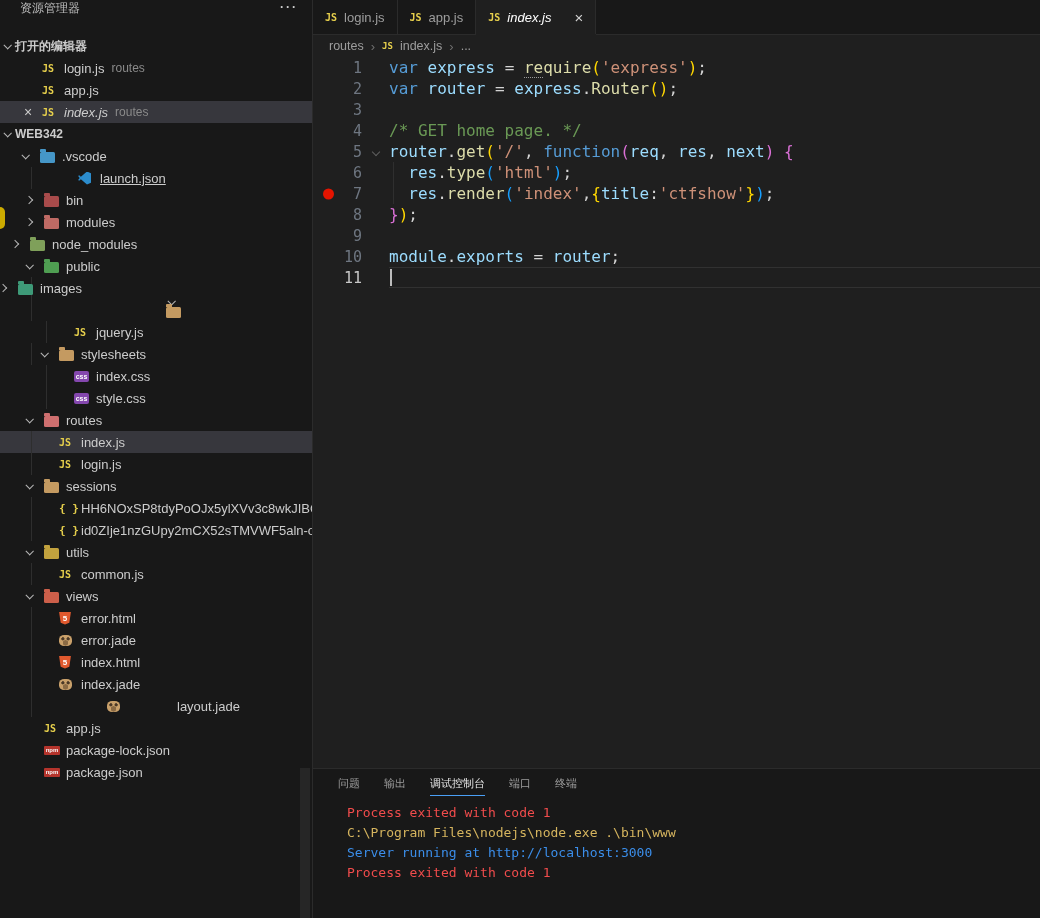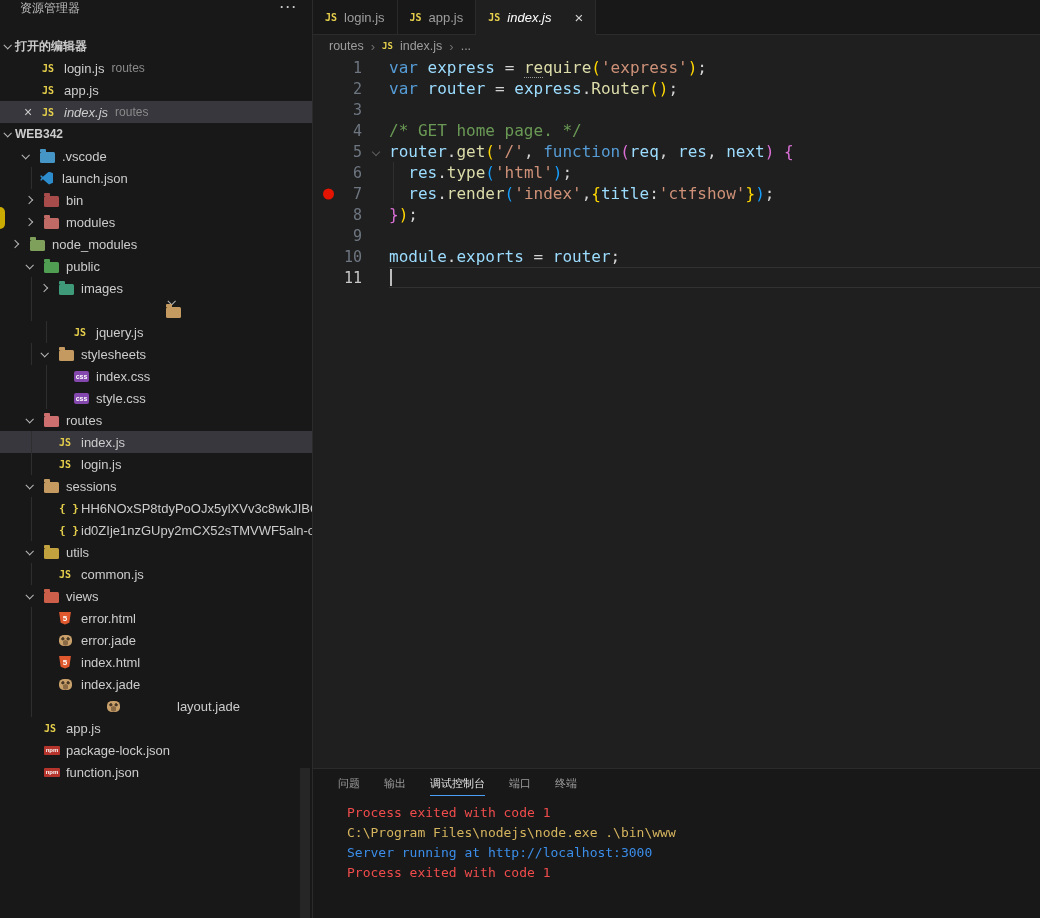--- a/index.html
+++ b/index.html
@@ -149,21 +149,21 @@
     <div id="file-tree">
         <div class="row" style="padding-left: 22px;">
           <span class="slot">
             <span class="chev down"></span>
           </span>
           <span class="icwrap">
             <span class="folder" style="background: rgb(69, 150, 199);"></span>
           </span>
           <span class="lbl">.vscode</span>
         </div>
-        <div class="row" style="padding-left: 22px;">
+        <div class="row" style="padding-left: 60px; text-decoration: underline;">
           <span class="guide" style="left: 31px;"></span>
           <span class="slot"></span>
           <span class="icwrap">
             <span class="ic-vsc"></span>
           </span>
           <span class="lbl">launch.json</span>
         </div>
         <div class="row" style="padding-left: 26px;">
           <span class="slot">
             <span class="chev right"></span>
@@ -193,21 +193,21 @@
         </div>
         <div class="row" style="padding-left: 26px;">
           <span class="slot">
             <span class="chev down"></span>
           </span>
           <span class="icwrap">
             <span class="folder" style="background: rgb(79, 158, 82);"></span>
           </span>
           <span class="lbl">public</span>
         </div>
-        <div class="row" style="padding-left: 41px;">
+        <div class="row" style="">
           <span class="guide" style="left: 31px;"></span>
           <span class="slot">
             <span class="chev right"></span>
           </span>
           <span class="icwrap">
             <span class="folder" style="background: rgb(62, 154, 120);"></span>
           </span>
           <span class="lbl">images</span>
         </div>
         <div class="row" style="padding-left: 41px; flex-direction: column;">
@@ -382,21 +382,21 @@
           <span class="icwrap">
             <span class="ic-npm">npm</span>
           </span>
           <span class="lbl">package-lock.json</span>
         </div>
         <div class="row" style="padding-left: 26px;">
           <span class="slot"></span>
           <span class="icwrap">
             <span class="ic-npm">npm</span>
           </span>
-          <span class="lbl">function.json</span>
+          <span class="lbl">package.json</span>
         </div>
       </div>
     <div id="sidebar-scroll"></div>
     <div id="activity-badge"></div>
   </div>
 
   <div id="main">
     <div id="tabbar">
         <div class="tab">
           <span class="ic-js">JS</span>

